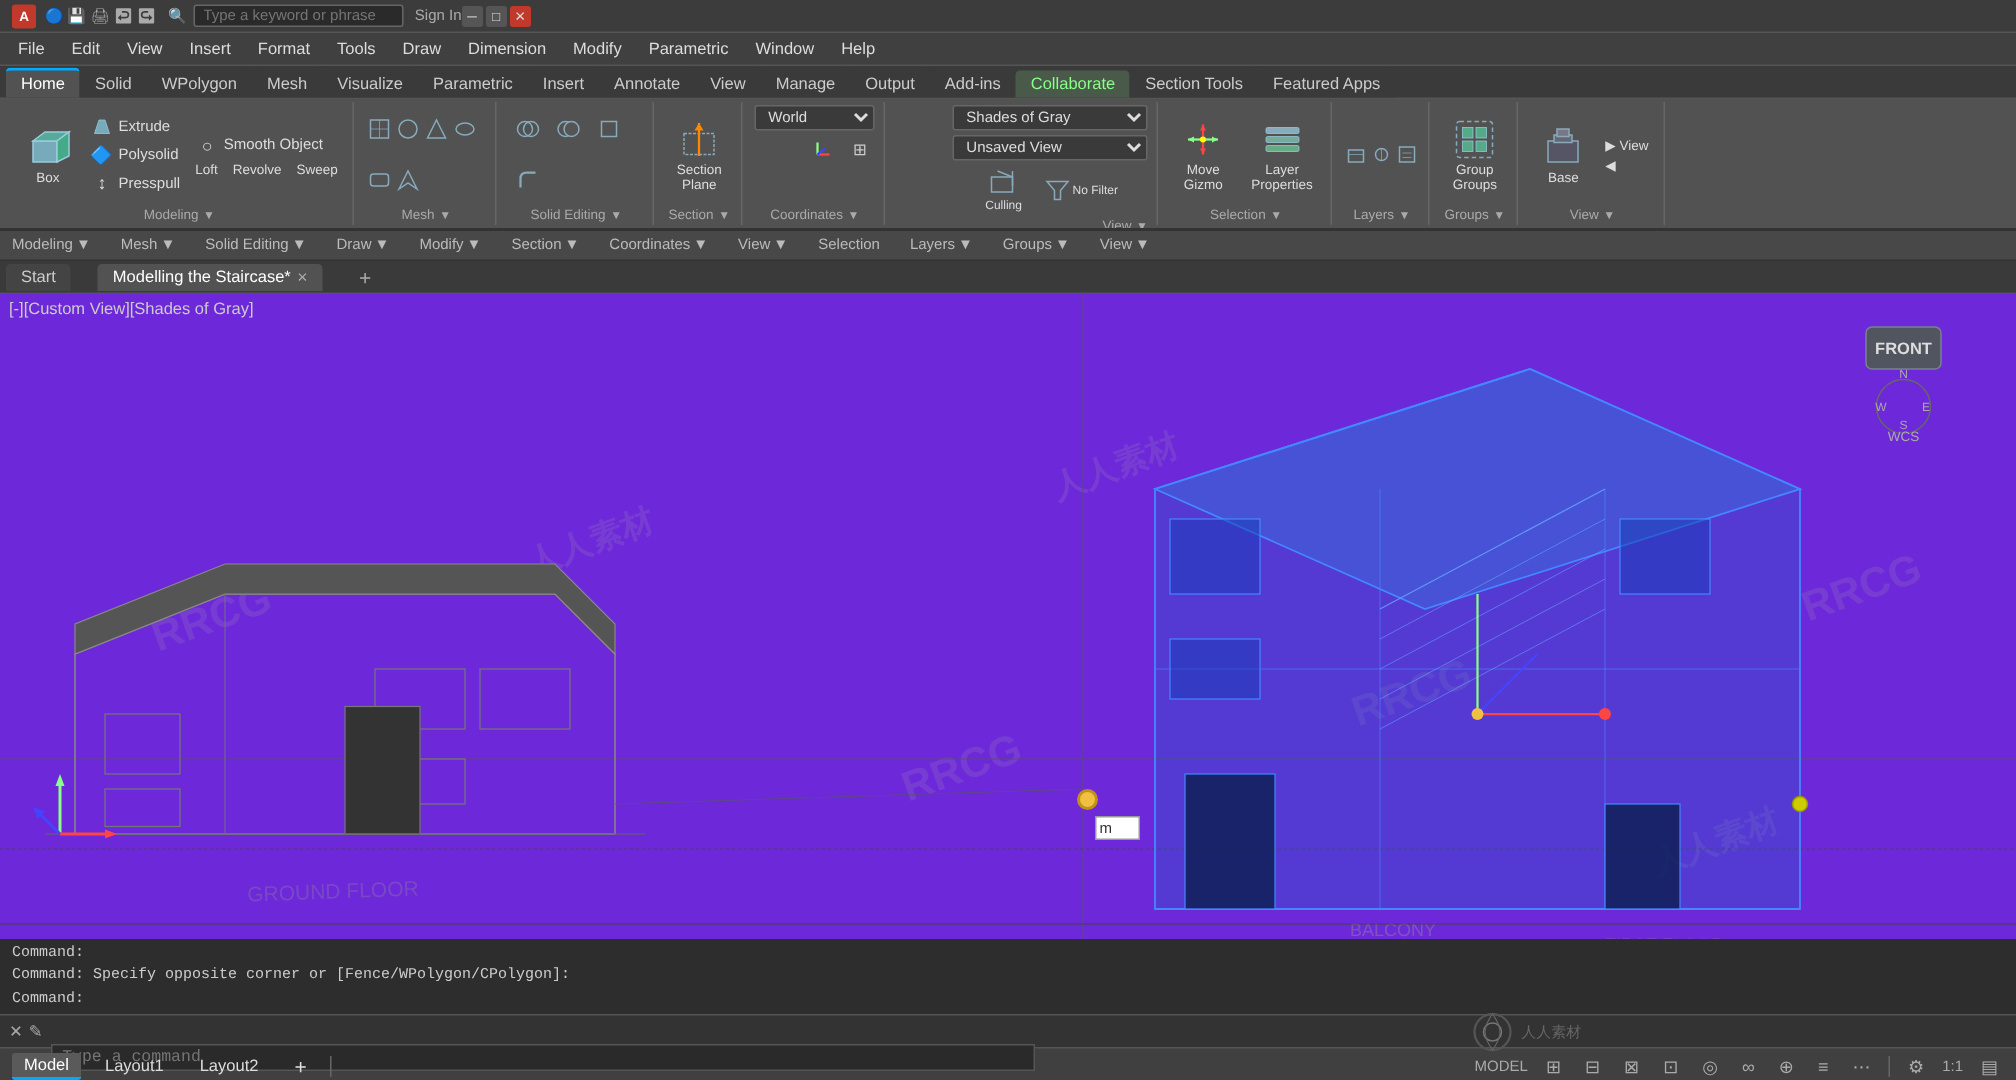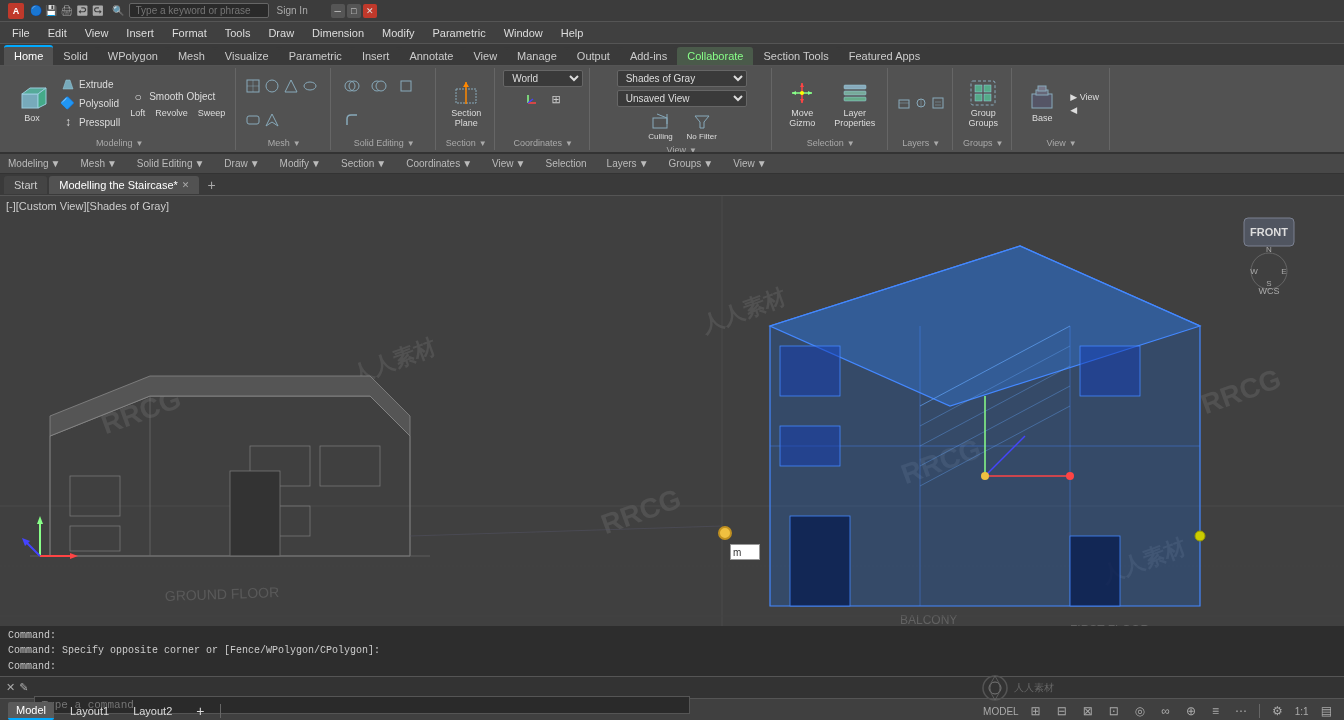--- a/index.html
+++ b/index.html
@@ -175,21 +175,21 @@
       cursor: pointer;
     }
 
     
     #tabbar {
       height: 22px;
       background: #3a3a3a;
       display: flex;
       align-items: center;
       padding: 0 4px;
-      gap: 2px;
+      gap: 18px;
       border-bottom: 1px solid #555;
     }
     .tab-item {
       padding: 3px 10px;
       cursor: pointer;
       font-size: 11px;
       color: #ccc;
       background: #444;
       border-radius: 3px 3px 0 0;
       display: flex;
@@ -332,21 +332,21 @@
 <body>
 
 <div id="titlebar">
   <div class="app-icon">A</div>
 
   <span style="font-size:10px; color:#aaa; margin-right:8px;">🔵 💾 🖨 ↩ ↪</span>
   <div style="display:flex;align-items:center;gap:4px;margin-right:8px;">
     <span style="font-size:10px;color:#aaa;">🔍</span>
     <input style="background: rgb(42, 42, 42); border: 1px solid rgb(102, 102, 102); color: rgb(170, 170, 170); font-size: 10px; padding: 1px 6px; width: 140px; border-radius: 2px;" placeholder="Type a keyword or phrase">
   </div>
-  <span style="font-size:10px;color:#aaa;margin-right:23px;">Sign In</span>
+  <span style="font-size:10px;color:#aaa;margin-right:0;">Sign In</span>
   <div class="win-controls">
     <div class="win-btn">─</div>
     <div class="win-btn">□</div>
     <div class="win-btn close">✕</div>
   </div>
 </div>
 
 <div id="menubar">
   <div class="menu-item">File</div>
   <div class="menu-item">Edit</div>
@@ -505,39 +505,39 @@
             <polygon points="14,3 17,8 11,8" fill="#f80"></polygon>
           </svg>
         </div>
         <div class="ribbon-btn-label">Section<br>Plane</div>
       </div>
     </div>
     <div class="ribbon-group-label">Section <span style="font-size:8px;">▼</span></div>
   </div>
 
   <div class="ribbon-group" style="min-width:90px;">
-    <div class="ribbon-group-content" style="flex-direction:column;align-items:center;gap:2px;">
+    <div class="ribbon-group-content" style="flex-direction:column;align-items:flex-end;gap:2px;">
       <select class="ribbon-select" style="min-width:80px;">
         <option>World</option>
       </select>
       <div style="display:flex;gap:2px;">
         <div class="ribbon-btn" style="min-width:20px;">
             <svg width="16" height="16">
               <line x1="4" y1="12" x2="4" y2="4" stroke="#8f8" stroke-width="1.5"></line>
               <line x1="4" y1="12" x2="12" y2="12" stroke="#f44" stroke-width="1.5"></line>
               <line x1="4" y1="12" x2="9" y2="8" stroke="#44f" stroke-width="1.5"></line>
             </svg>
           </div>
         <div class="ribbon-btn" style="min-width:20px;">⊞</div>
       </div>
     </div>
     <div class="ribbon-group-label">Coordinates <span style="font-size:8px;">▼</span></div>
   </div>
 
-  <div class="ribbon-group" style="min-width:180px;">
+  <div class="ribbon-group" style="min-width:180px;align-items:flex-end;">
     <div class="ribbon-group-content" style="flex-direction:column;gap:3px;">
       <select class="ribbon-select" style="min-width:130px;">
         <option>Shades of Gray</option>
         <option>2D Wireframe</option>
         <option>Conceptual</option>
         <option>Realistic</option>
       </select>
       <select class="ribbon-select" style="min-width:130px;">
         <option>Unsaved View</option>
         <option>Top</option>
@@ -546,21 +546,21 @@
       </select>
       <div style="display:flex;gap:4px;">
         <div class="ribbon-btn" style="flex-direction:column;">
           <svg width="20" height="20" viewBox="0 0 20 20">
             <rect x="2" y="6" width="14" height="10" fill="none" stroke="#8ab" stroke-width="1"></rect>
             <line x1="6" y1="2" x2="16" y2="6" stroke="#8ab" stroke-width="1"></line>
             <line x1="16" y1="2" x2="16" y2="12" stroke="#8ab" stroke-width="1"></line>
           </svg>
           <span style="font-size:8px;color:#ddd;">Culling</span>
         </div>
-        <div class="ribbon-btn" style="flex-direction:column;">
+        <div class="ribbon-btn" style="flex-direction:row;">
           <svg width="20" height="20" viewBox="0 0 20 20">
             <polygon points="3,4 17,4 12,10 12,16 8,16 8,10" fill="none" stroke="#8ab" stroke-width="1"></polygon>
           </svg>
           <span style="font-size:8px;color:#ddd;">No Filter</span>
         </div>
       </div>
     </div>
     <div class="ribbon-group-label">View <span style="font-size:8px;">▼</span></div>
   </div>
 
@@ -675,21 +675,21 @@
 
 <div id="tabbar">
   <div class="tab-item">Start</div>
   <div class="tab-item active">
     <span>Modelling the Staircase*</span>
     <span class="tab-close">✕</span>
   </div>
   <div class="tab-add">+</div>
 </div>
 
-<div id="canvas-area" style="position:relative;height:430px;background:#404040;overflow:hidden;">
+<div id="canvas-area" style="position:relative;height:430px;background:#6d28d9;overflow:hidden;">
 
   <div style="position:absolute;top:4px;left:6px;font-size:11px;color:#ccc;z-index:10;">[-][Custom View][Shades of Gray]</div>
 
   <div class="watermark" style="top:200px;left:100px;">RRCG</div>
   <div class="watermark" style="top:150px;left:350px;font-size:22px;">人人素材</div>
   <div class="watermark" style="top:300px;left:600px;">RRCG</div>
   <div class="watermark" style="top:100px;left:700px;font-size:22px;">人人素材</div>
   <div class="watermark" style="top:250px;left:900px;">RRCG</div>
   <div class="watermark" style="top:350px;left:1100px;font-size:22px;">人人素材</div>
   <div class="watermark" style="top:180px;left:1200px;">RRCG</div>

